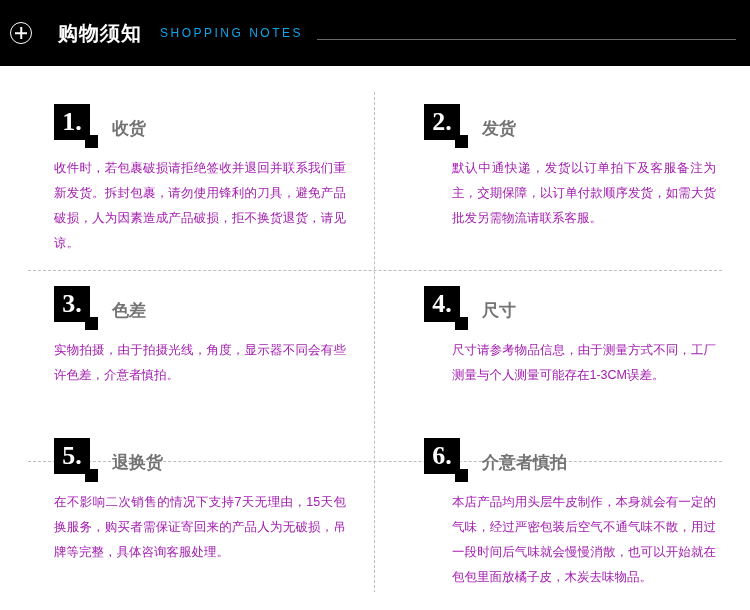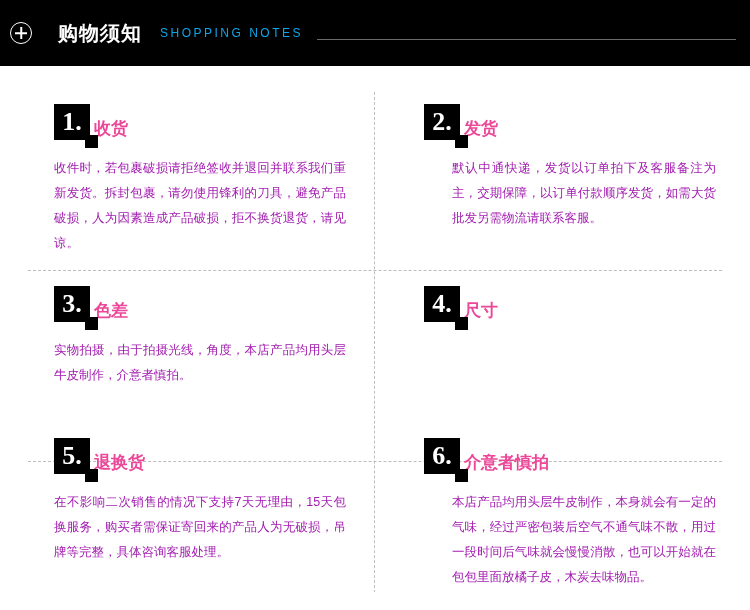--- a/index.html
+++ b/index.html
@@ -138,22 +138,22 @@
     position: absolute;
     right: -8px;
     bottom: -8px;
     width: 13px;
     height: 13px;
     background: #000000;
   }
   .item-title {
     font-size: 17px;
     font-weight: bold;
-    color: #ec4899;
-    margin-left: 4px;
+    color: #737373;
+    margin-left: 22px;
     line-height: 1;
     padding-bottom: 3px;
     white-space: nowrap;
   }
   .item-body {
     font-size: 12.5px;
     line-height: 2.0;
     color: #a21caf;
     max-width: 300px;
     text-align: justify;
@@ -192,28 +192,29 @@
         <div class="item-title">发货</div>
       </div>
       <div class="item-body">默认中通快递，发货以订单拍下及客服备注为主，交期保障，以订单付款顺序发货，如需大货批发另需物流请联系客服。</div>
     </div>
 
     <div class="cell left row-2">
       <div class="item-head">
         <div class="num-box">3.</div>
         <div class="item-title">色差</div>
       </div>
-      <div class="item-body">实物拍摄，由于拍摄光线，角度，本店产品均用头层牛皮制作，介意者慎拍。</div>
+      <div class="item-body">实物拍摄，由于拍摄光线，角度，显示器不同会有些许色差，介意者慎拍。</div>
     </div>
 
     <div class="cell right row-2">
       <div class="item-head">
         <div class="num-box">4.</div>
         <div class="item-title">尺寸</div>
       </div>
+      <div class="item-body">尺寸请参考物品信息，由于测量方式不同，工厂测量与个人测量可能存在1-3CM误差。</div>
     </div>
 
     <div class="cell left row-3">
       <div class="item-head">
         <div class="num-box">5.</div>
         <div class="item-title">退换货</div>
       </div>
       <div class="item-body">在不影响二次销售的情况下支持7天无理由，15天包换服务，购买者需保证寄回来的产品人为无破损，吊牌等完整，具体咨询客服处理。</div>
     </div>
 

